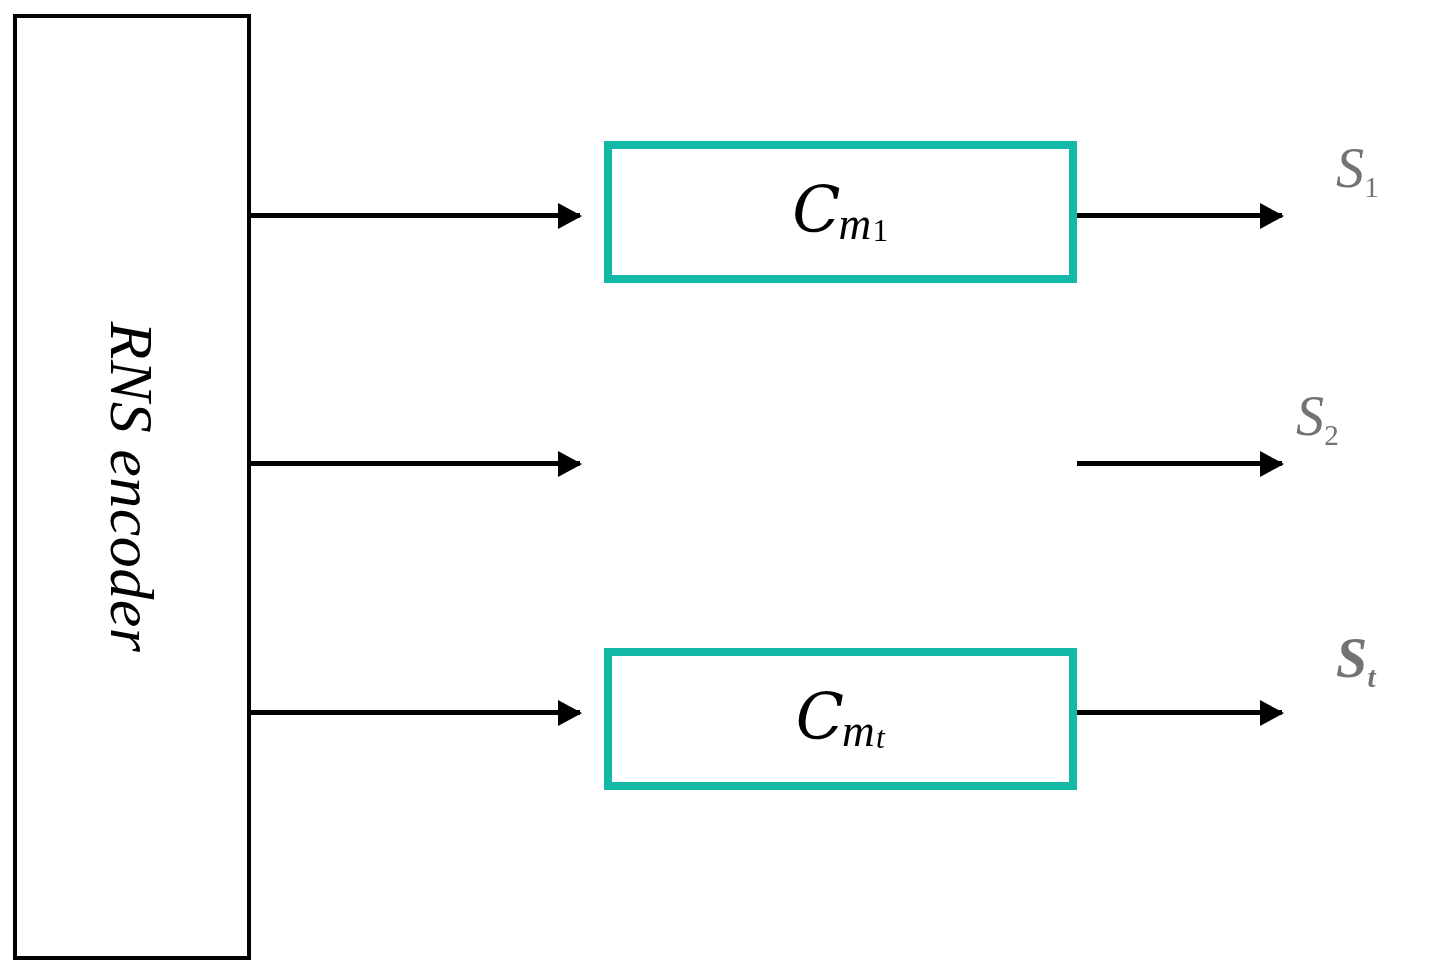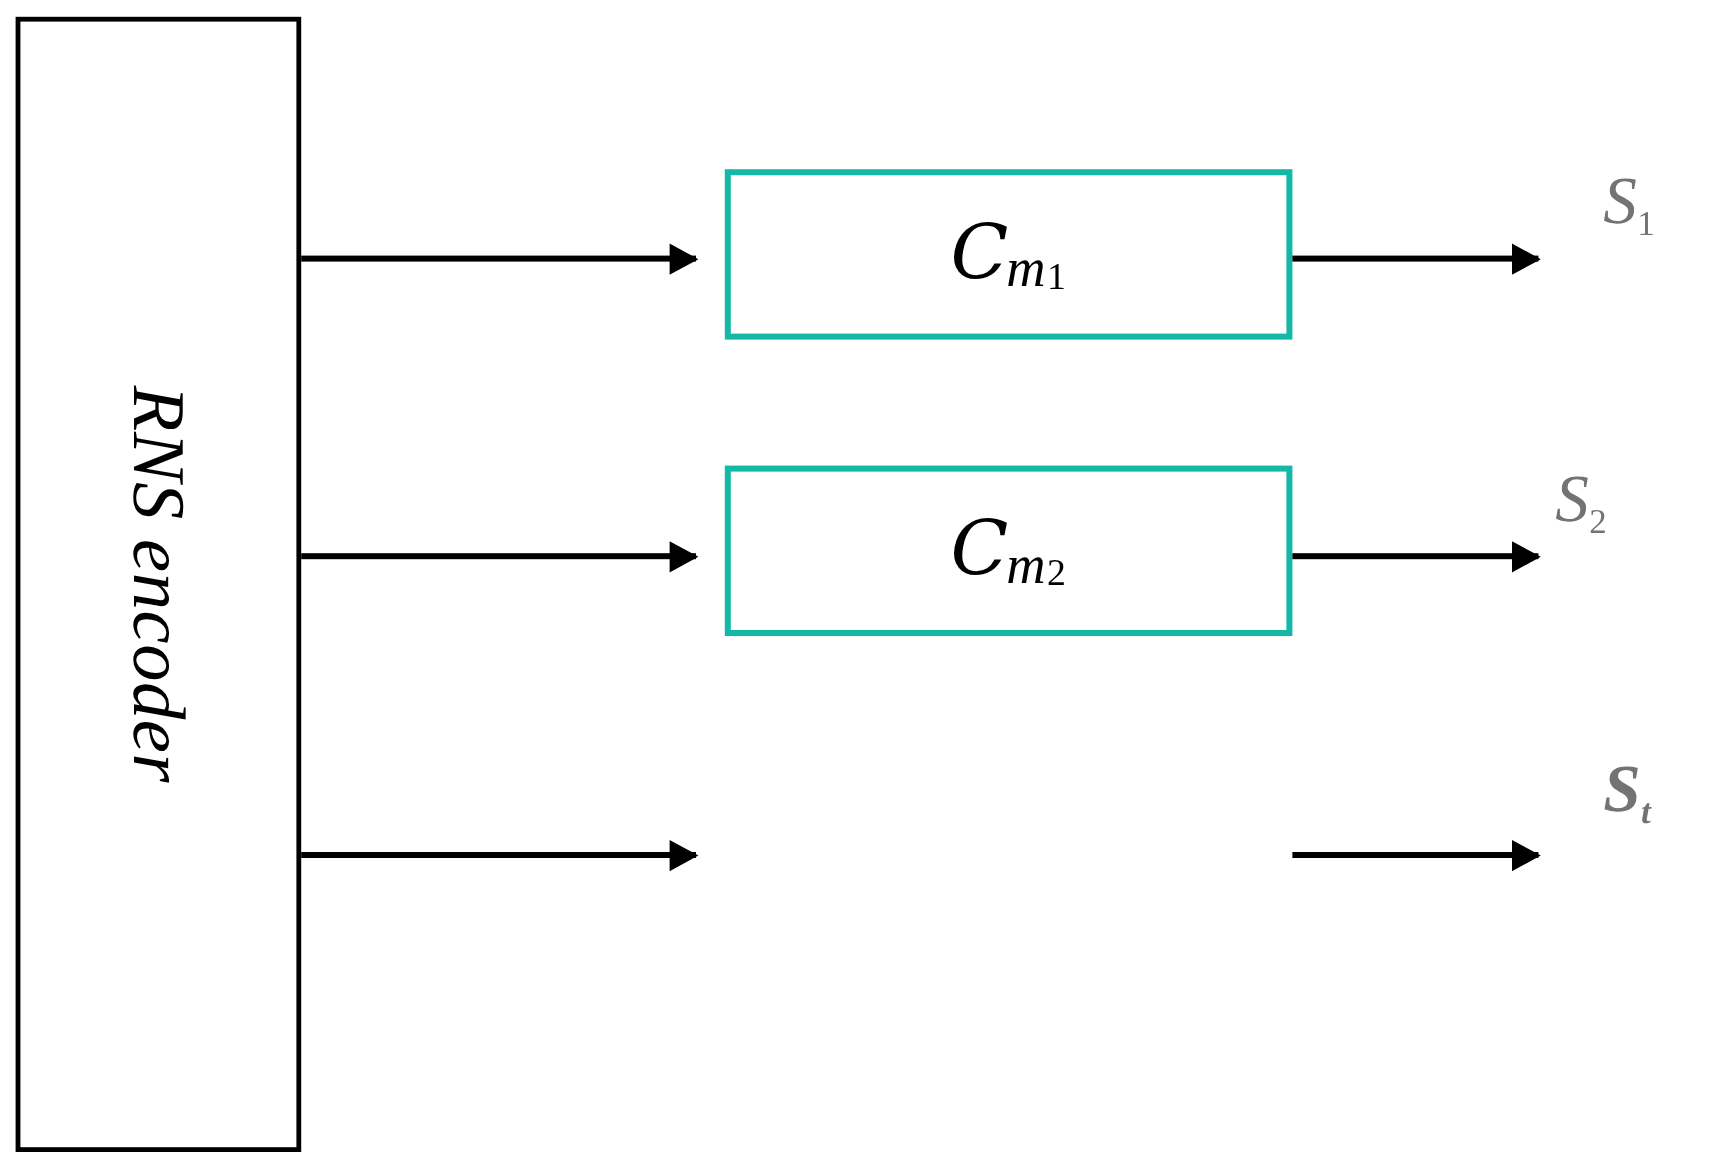--- a/index.html
+++ b/index.html
@@ -41,21 +41,21 @@
     color: #000000;
     letter-spacing: 0.5px;
   }
 
   
   .code-block {
     position: absolute;
     left: 604px;
     width: 473px;
     height: 142px;
-    border: 5px solid #14b8a6;
+    border: 8px solid #14b8a6;
     box-sizing: border-box;
     background: #ffffff;
   }
   .code-block .code-label {
     position: absolute;
     left: 0;
     right: 0;
     top: 50%;
     transform: translateY(-52%);
     text-align: center;
@@ -144,34 +144,34 @@
   </div>
 
   <div class="arrow" style="left:1077px; top:213px; width:205px;"></div>
 
   <div class="out-label" style="left:1336px; top:140px;">
     <span>S</span><span class="sfx">1</span>
   </div>
 
   <div class="arrow" style="left:251px; top:461px; width:329px;"></div>
 
-  <div class="code-block" style="top:388px;">
-    <div class="code-label">
-      <span class="cal">C</span><span class="sub-main">m</span><span class="sub-idx">2</span>
-    </div>
-  </div>
 
   <div class="arrow" style="left:1077px; top:461px; width:205px;"></div>
 
   <div class="out-label" style="left:1296px; top:388px;">
     <span>S</span><span class="sfx">2</span>
   </div>
 
   <div class="arrow" style="left:251px; top:710px; width:329px;"></div>
 
+  <div class="code-block" style="top:648px;">
+    <div class="code-label">
+      <span class="cal">C</span><span class="sub-main">m</span><span class="sub-idx italic">t</span>
+    </div>
+  </div>
 
   <div class="arrow" style="left:1077px; top:710px; width:205px;"></div>
 
   <div class="out-label" style="left:1336px; top:630px;font-weight:bold;">
     <span>S</span><span class="sfx italic">t</span>
   </div>
 
 </div>
 
 </body></html>

